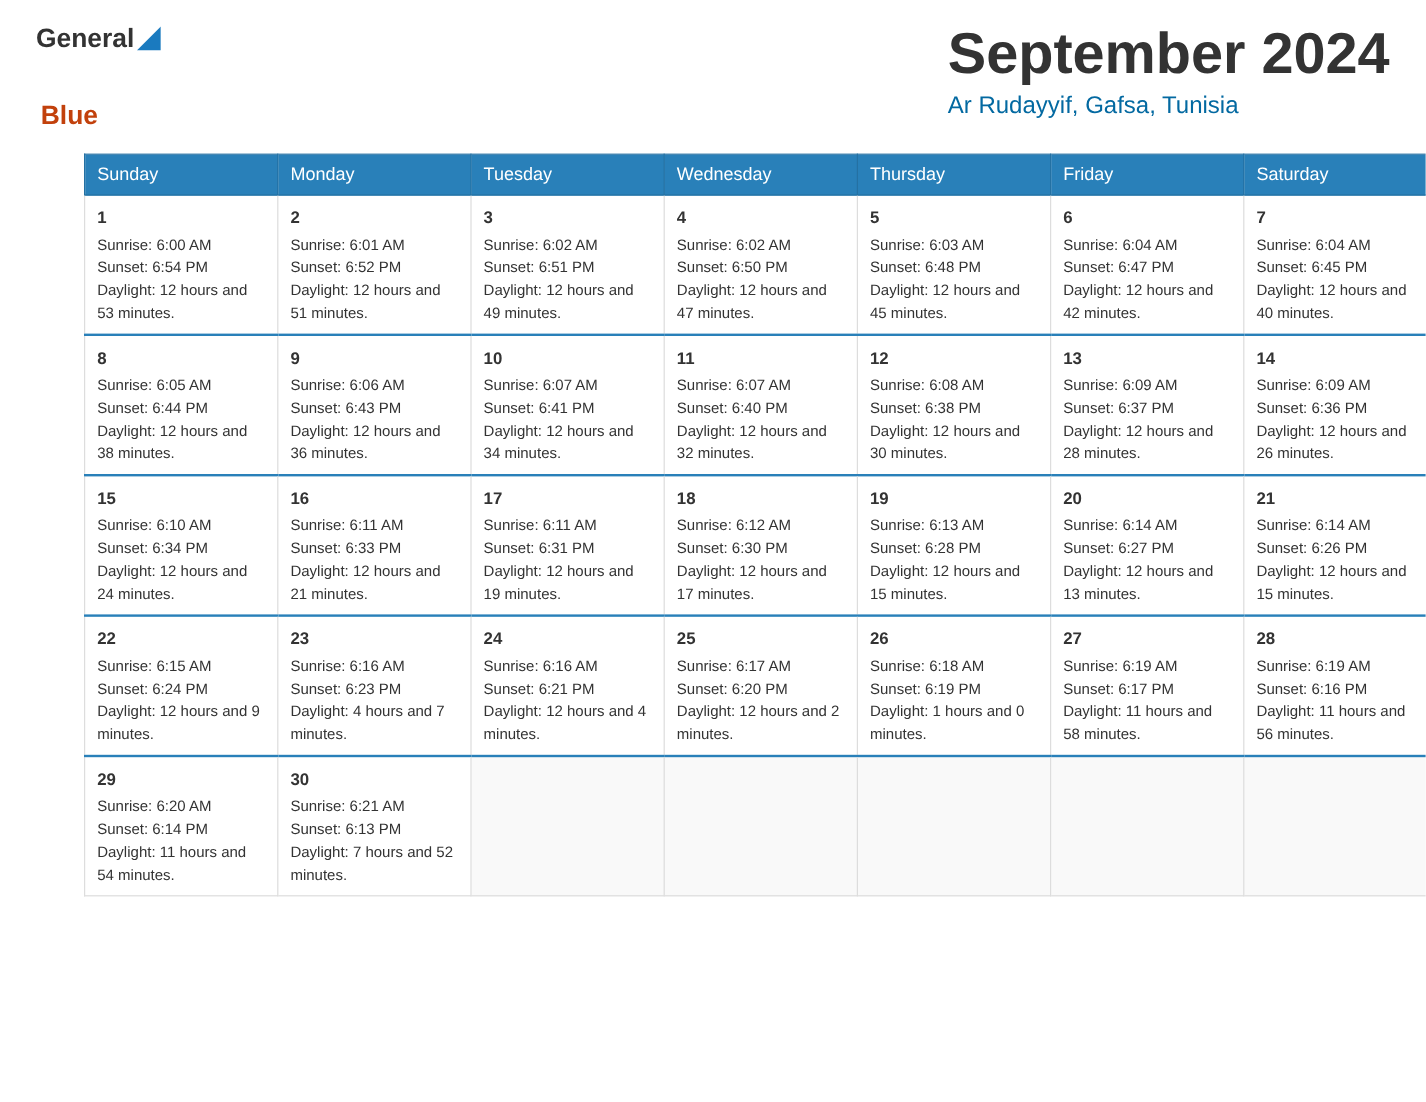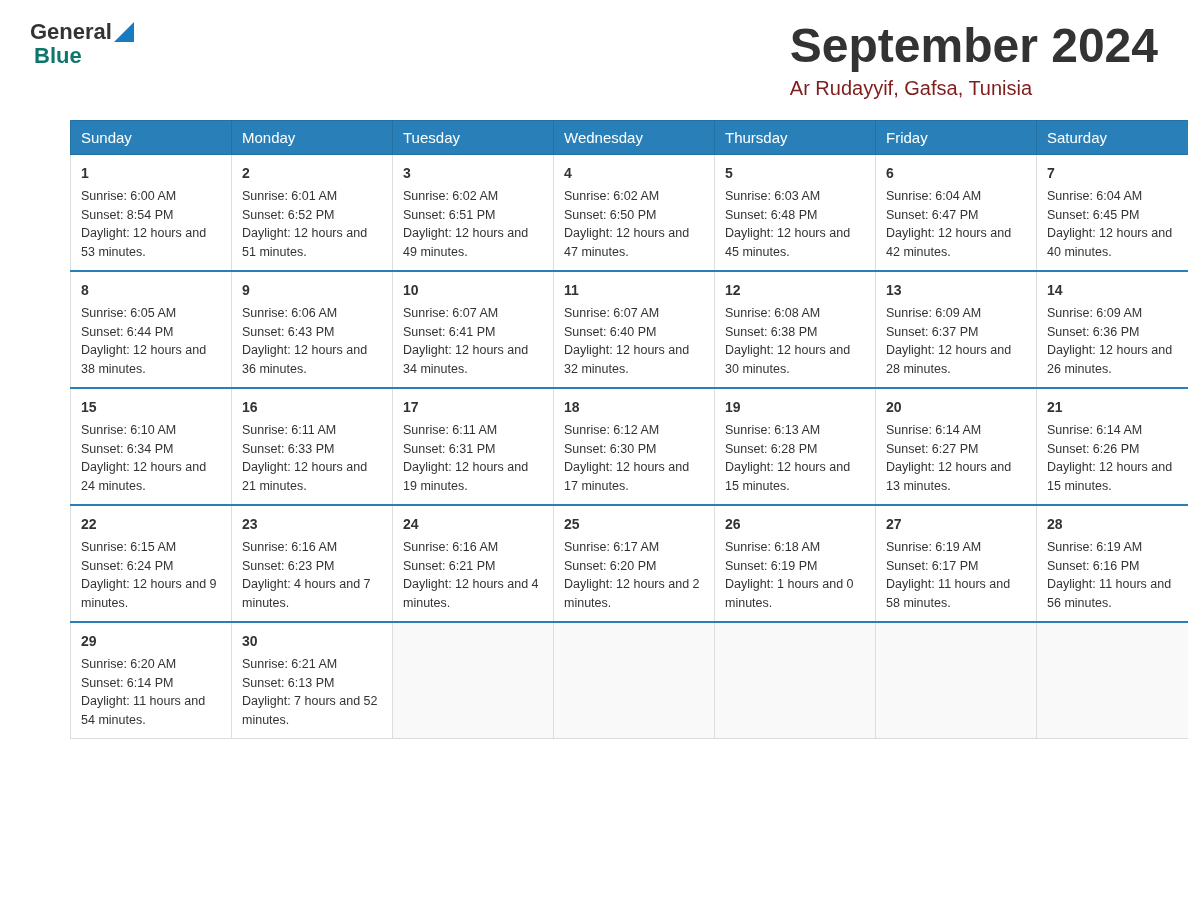--- a/index.html
+++ b/index.html
@@ -23,21 +23,21 @@
       text-align: left;
     }
     .month-title {
       font-size: 48px;
       font-weight: bold;
       color: #333;
       line-height: 1.1;
     }
     .subtitle {
       font-size: 20px;
-      color: #7f1d1d;
+      color: #0369a1;
       margin-top: 4px;
     }
     .calendar {
       width: 100%;
       border-collapse: collapse;
       border: 1px solid #ccc;
       margin-left: 40px;
     }
     .calendar thead tr th {
       background-color: #2980b9;
@@ -77,21 +77,21 @@
 
 <div class="header">
   <div class="logo">
     <div style="display:flex; flex-direction:column; line-height:1.1;">
       <div style="display:flex; align-items:center;">
         <span style="font-size:22px; font-weight:bold; color:#333;">General</span>
         <svg width="20" height="22" viewBox="0 0 20 22" style="margin-left:2px; margin-top:-2px;">
           <polygon points="0,22 20,22 20,2" fill="#1a7abf"></polygon>
         </svg>
       </div>
-      <span style="font-size:22px; font-weight:bold; color:#0f766e; margin-left:4px;">Blue</span>
+      <span style="font-size:22px; font-weight:bold; color:#c2410c; margin-left:4px;margin-top:40px;">Blue</span>
     </div>
   </div>
   <div class="title-area">
     <div class="month-title">September 2024</div>
     <div class="subtitle">Ar Rudayyif, Gafsa, Tunisia</div>
   </div>
 </div>
 
 <table class="calendar">
   <thead>
@@ -103,21 +103,21 @@
       <th>Thursday</th>
       <th>Friday</th>
       <th>Saturday</th>
     </tr>
   </thead>
   <tbody id="calendar-body">
   <tr>
         <td>
         <span class="day-number">1</span>
         <span>Sunrise: 6:00 AM</span><br>
-        <span>Sunset: 8:54 PM</span><br>
+        <span>Sunset: 6:54 PM</span><br>
         <span>Daylight: 12 hours and 53 minutes.</span>
       </td>
         <td>
         <span class="day-number">2</span>
         <span>Sunrise: 6:01 AM</span><br>
         <span>Sunset: 6:52 PM</span><br>
         <span>Daylight: 12 hours and 51 minutes.</span>
       </td>
         <td>
         <span class="day-number">3</span>

